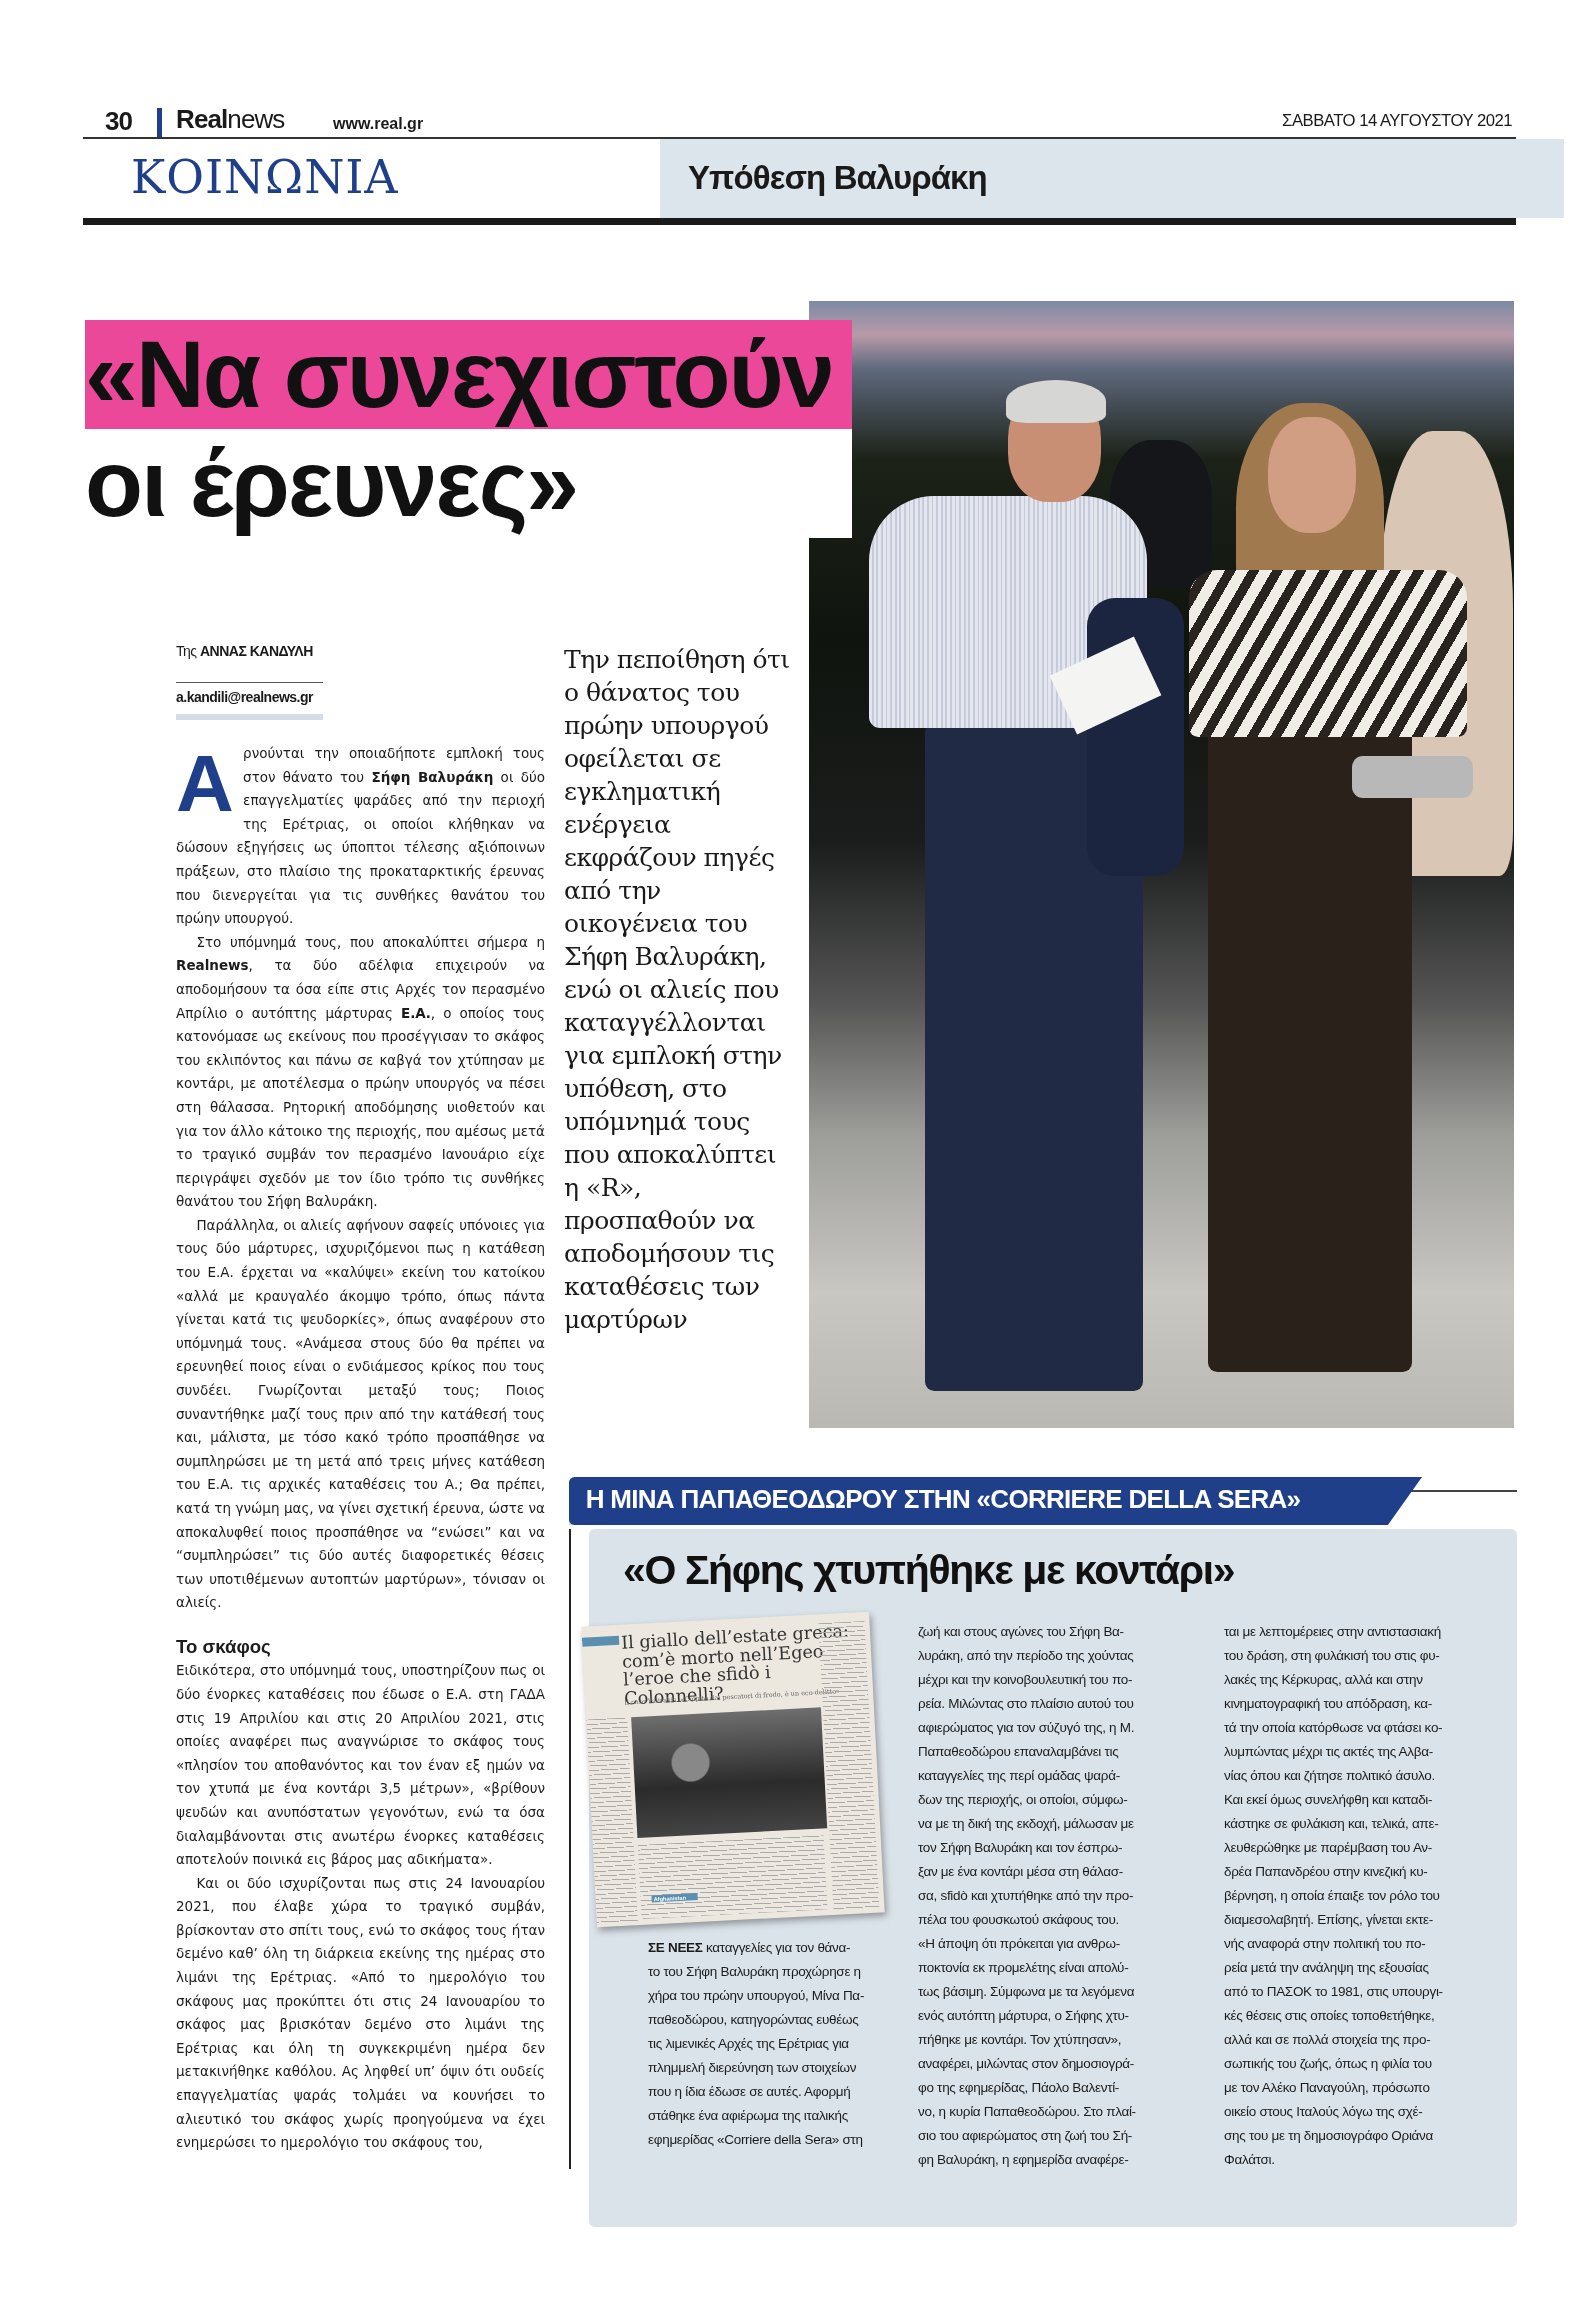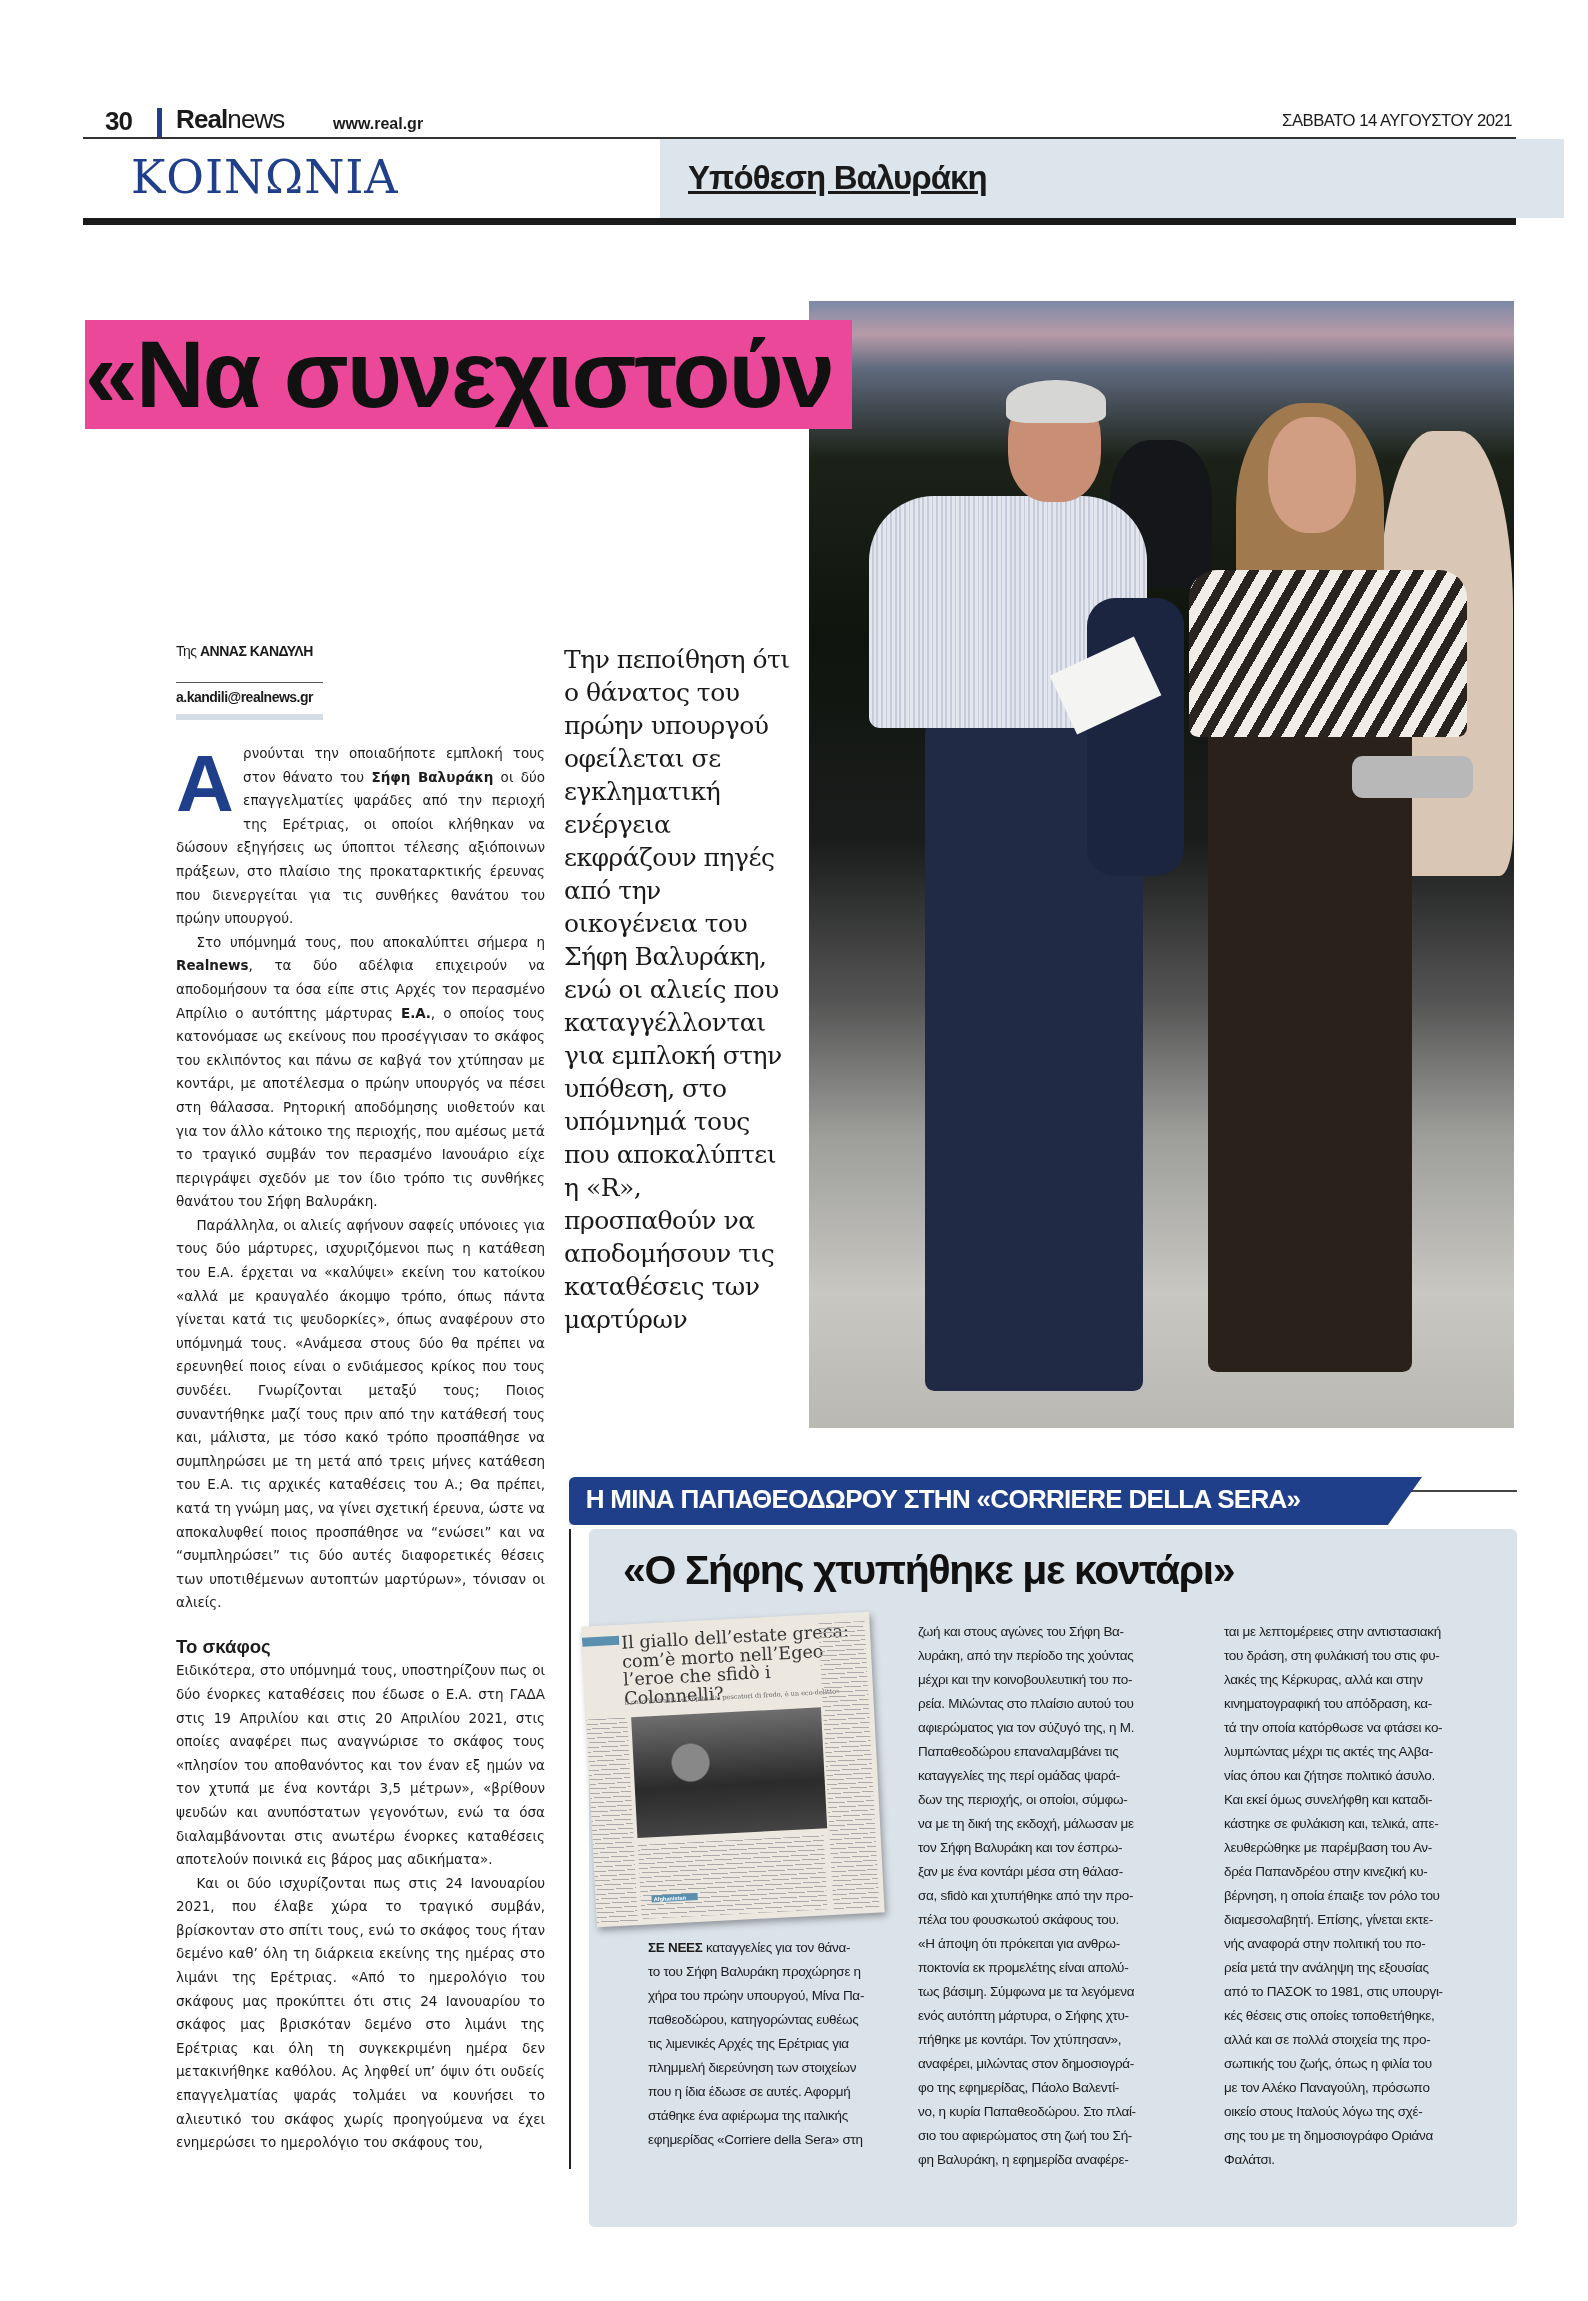--- a/index.html
+++ b/index.html
@@ -12,21 +12,21 @@
   .mast-bar { position: absolute; left: 74px; top: 3.7px; width: 4.6px; height: 30px; background: #1f3f8a; }
   .brand { position: absolute; left: 93px; top: 0px; font: 26px "Liberation Sans", sans-serif; letter-spacing: -0.9px; }
   .brand b { font-weight: bold; }
   .brand-url { position: absolute; left: 250px; top: 11px; font: bold 16px "Liberation Sans", sans-serif; }
   .issue-date { position: absolute; right: 4px; top: 7.4px; font: 16.7px "Liberation Sans", sans-serif; letter-spacing: -0.5px; }
 
   .rule-thin { position: absolute; left: 83px; top: 137px; width: 1433px; height: 1.9px; background: #333; }
   .section-band { position: absolute; left: 83px; top: 139px; width: 1433px; height: 79px; margin-left: 48px; }
   .section-name { position: absolute; left: 0; top: 11px; font: 46px "DejaVu Serif", serif; color: #1f3f8a; letter-spacing: 0.9px; }
   .topic-box { position: absolute; left: 529px; top: 0; width: 904px; height: 79px; background: #dce5ec; }
-  .topic-title { position: absolute; left: 28px; top: 20.4px; font: bold 33px "Liberation Sans", sans-serif; letter-spacing: -0.9px; text-decoration: underline; }
+  .topic-title { position: absolute; left: 28px; top: 20.4px; font: bold 33px "Liberation Sans", sans-serif; letter-spacing: -0.9px; }
   .rule-thick { position: absolute; left: 83px; top: 218px; width: 1433px; height: 7.4px; background: #1a1a1a; }
 
   
   .photo { position: absolute; left: 809px; top: 301px; width: 705px; height: 1127px; overflow: hidden;
     background: linear-gradient(180deg, #7d8aa6 0%, #b89aa8 3%, #5f6a7e 6%, #1c2218 14%, #0f140e 30%, #1b1d1c 48%, #545454 62%, #9d9d9a 74%, #c8c7c2 88%, #b9b8b2 100%); }
   .photo .fig { position: absolute; }
   .man-head { left: 199px; top: 85px; width: 93px; height: 116px; border-radius: 45% 45% 42% 42%; background: #c98f74; }
   .man-hair { left: 197px; top: 79px; width: 100px; height: 43px; border-radius: 50% 50% 20% 20%; background: #d6d6d4; }
   .man-shirt { left: 60px; top: 195px; width: 278px; height: 232px; border-radius: 65px 65px 11px 11px;
     background: repeating-linear-gradient(90deg, #e3e6ee 0 2.8px, #c5cbd8 2.8px 4.6px); }
@@ -128,20 +128,21 @@
   <div class="fig paper"></div>
   <div class="fig woman-pants"></div>
   <div class="fig woman-hair"></div>
   <div class="fig woman-head"></div>
   <div class="fig woman-top"></div>
   <div class="fig clutch"></div>
 </div>
 
 <h1 class="headline">
   <span class="l1">«Να συνεχιστούν</span>
+  <span class="l2">οι έρευνες»</span>
 </h1>
 
 <div class="byline">
   <div class="byline-name">
     <span>Της</span>
     <b>ΑΝΝΑΣ ΚΑΝΔΥΛΗ</b>
   </div>
   <div class="byline-email">a.kandili@realnews.gr</div>
   <div class="byline-bar"></div>
 </div>

